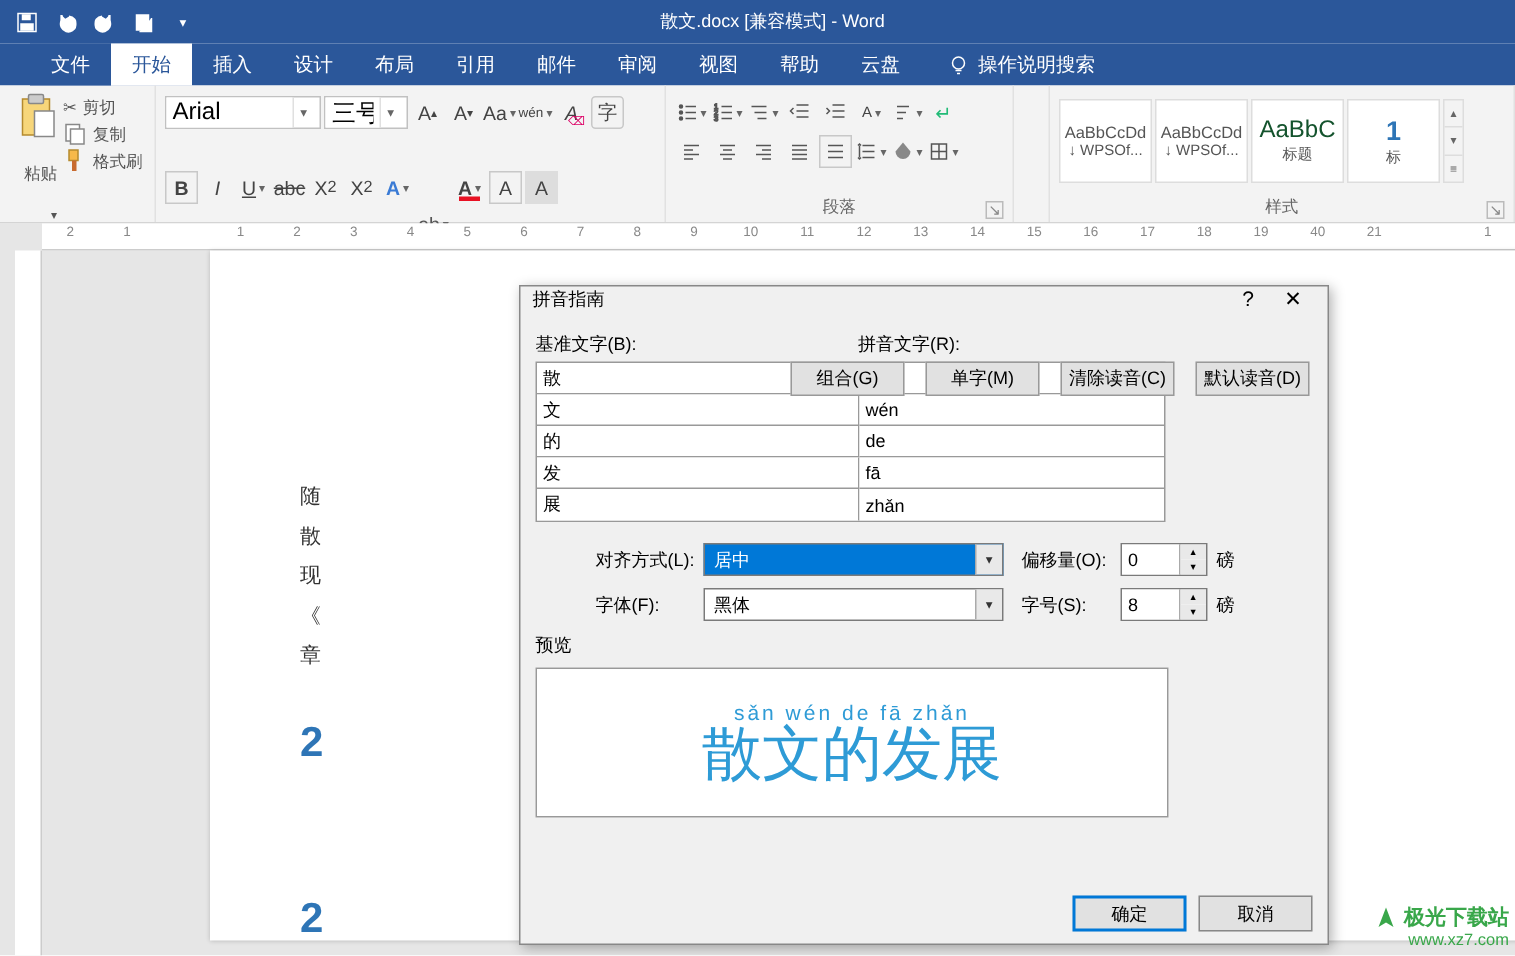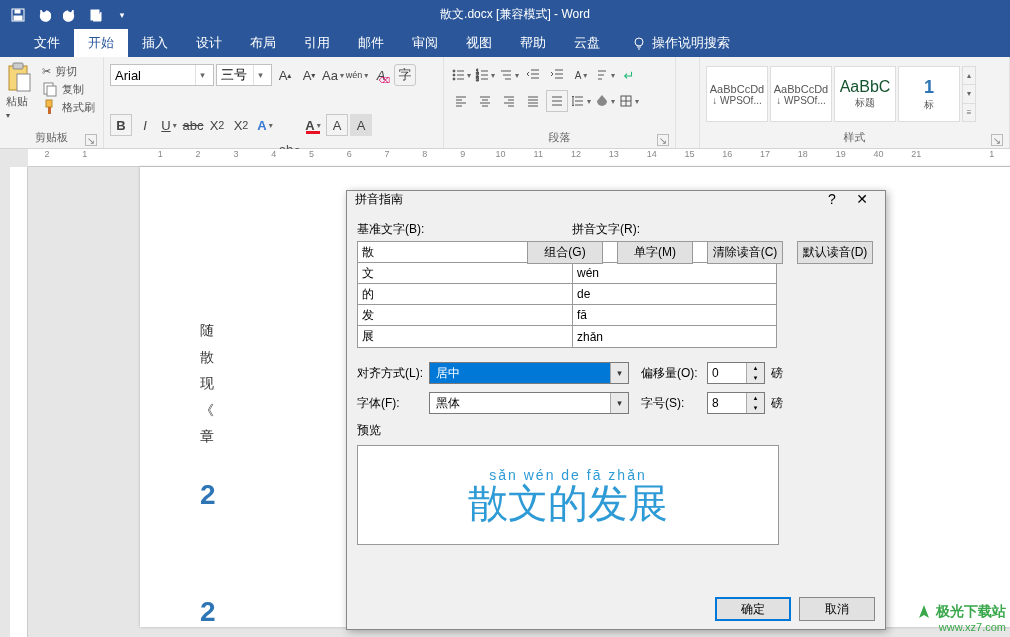--- a/index.html
+++ b/index.html
@@ -21,30 +21,30 @@
 .bulb { width: 14px; height: 14px; }
 
 
 .ribbon { height: 92px; background: #f3f3f3; border-bottom: 1px solid #d4d4d4; display: flex; }
 .rgroup { border-right: 1px solid #e1e1e1; padding: 3px 6px 0 6px; display: flex; flex-direction: column; }
 .rgroup-body { flex: 1; display: flex; }
 .rgroup-label { font-size: 11px; color: #666; text-align: center; padding: 2px 0 3px; position: relative; }
 .rgroup-label .launcher { position: absolute; right: 0; bottom: 2px; font-size: 10px; color: #888; width: 12px; height: 12px; border: 1px solid #bbb; display: inline-flex; align-items: center; justify-content: center; }
 
 
-.clip-big { width: 32px; display: flex; flex-direction: column; align-items: flex-start; gap: 2px; color: #555; font-size: 11px; padding-top:2px; }
+.clip-big { width: 32px; display: flex; flex-direction: column; align-items: flex-end; gap: 16px; color: #555; font-size: 11px; padding-top:2px; }
 .clip-small { display: flex; flex-direction: column; gap: 2px; padding-top: 4px; margin-left: 4px; font-size: 11px; color: #555; }
 .clip-row { display: flex; align-items: center; gap: 4px; }
 .clip-icon { width: 16px; height: 16px; }
 
 
 .font-row1 { display: flex; align-items: center; gap: 2px; margin-bottom: 4px; }
 .font-row2 { display: flex; align-items: center; gap: 2px; }
 .combo { height: 22px; border: 1px solid #c1c1c1; background: #fff; font-size: 12px; display: flex; align-items: center; }
-.combo-input { border: none; outline: none; padding: 0 4px; height: 100%; font-size: 13px; }
+.combo-input { border: none; outline: none; padding: 0 4px; height: 100%; font-size: 16px; }
 .combo-arrow { width: 14px; text-align: center; color: #666; font-size: 9px; border-left: 1px solid #e0e0e0; height:100%; display:flex; align-items:center; justify-content:center; }
 .rbtn { width: 22px; height: 22px; display: inline-flex; align-items: center; justify-content: center; font-size: 13px; color: #444; border: 1px solid transparent; cursor: pointer; }
 .rbtn.box { border: 1px solid #c8c8c8; }
 .rbtn.drop::after { content: "▾"; font-size: 8px; margin-left: 2px; color: #666; }
 
 
 .style-gallery { display: flex; gap: 2px; }
 .style-item { width: 62px; height: 56px; border: 1px solid #ddd; background: #fff; display: flex; flex-direction: column; align-items: center; justify-content: center; font-size: 10px; color: #555; }
 .style-preview { font-size: 11px; text-align: center; }
 .style-preview.big { font-size: 16px; color: #14532d; }
@@ -69,21 +69,21 @@
 .dlg-body { padding: 4px 10px; }
 .dlg-labels { display: flex; margin-bottom: 3px; }
 .dlg-labels div:first-child { width: 215px; }
 .dlg-grid { width: 420px; border: 1px solid #999; }
 .dlg-row { display: flex; height: 21px; }
 .dlg-cell-l { width: 215px; border-right: 1px solid #999; border-bottom: 1px solid #999; padding: 0 4px; display: flex; align-items: center; background:#fff; }
 .dlg-cell-r { flex: 1; border-bottom: 1px solid #999; padding: 0 4px; display: flex; align-items: center; background:#fff; }
 .dlg-row:last-child .dlg-cell-l, .dlg-row:last-child .dlg-cell-r { border-bottom: none; }
 .dlg-sidebtns { position: absolute; right: 12px; top: 50px; display: flex; gap: 14px; }
 .dlg-sbtn { width: 76px; height: 23px; border: 1px solid #999; background: #e1e1e1; font-size: 12px; display: flex; align-items: center; justify-content: center; cursor: pointer; }
-.dlg-opts { margin-top: 14px; }
+.dlg-opts { margin-top: 14px; margin-left: 40px; }
 .dlg-opt-row { display: flex; align-items: center; gap: 6px; margin-bottom: 8px; }
 .dlg-opt-row label { width: 66px; text-align: left; }
 .dlg-combo { height: 22px; border: 1px solid #7a7a7a; background: #fff; display: flex; align-items: center; width: 200px; }
 .dlg-combo.sel { background: #0078d7; color: #fff; }
 .dlg-combo .combo-arrow { border-left: 1px solid #aaa; background: #e9e9e9; color:#333; width:18px; }
 .dlg-combo.sel .combo-arrow { background: #e9e9e9; color: #333; }
 .dlg-num { width: 58px; height: 22px; border: 1px solid #7a7a7a; background: #fff; display: flex; }
 .dlg-num input { border: none; width: 38px; padding: 0 4px; font-size: 12px; }
 .dlg-num-spin { width: 18px; display: flex; flex-direction: column; border-left: 1px solid #aaa; }
 .dlg-num-spin div { flex: 1; font-size: 7px; display: flex; align-items: center; justify-content: center; background: #e9e9e9; }

